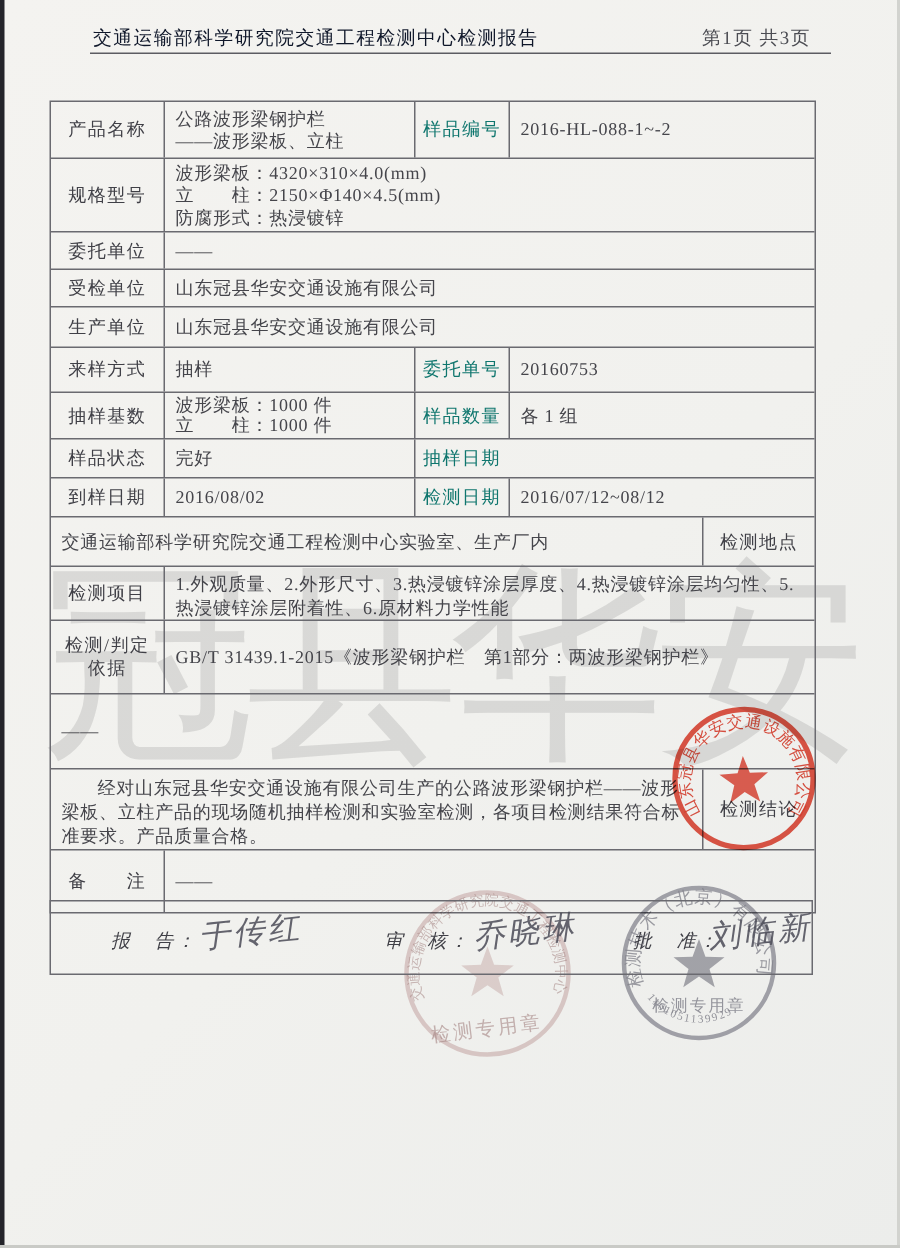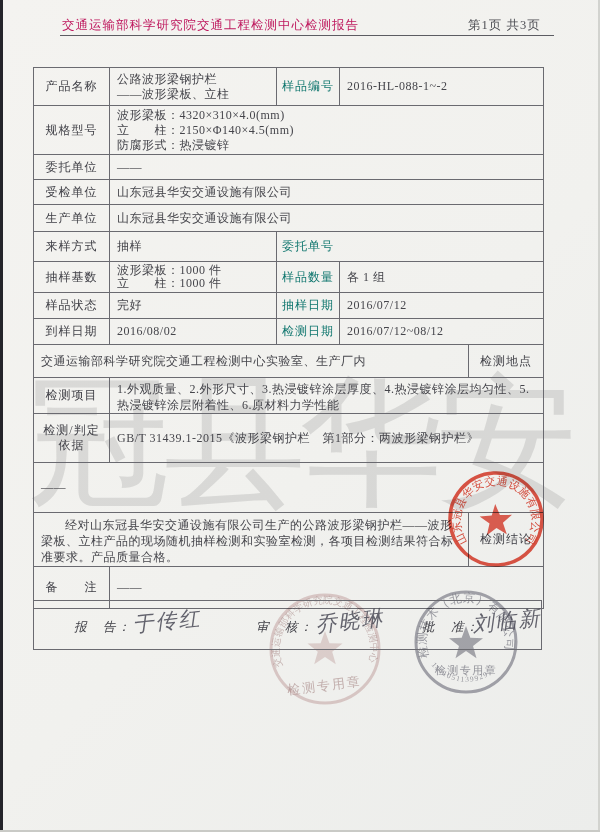--- a/index.html
+++ b/index.html
@@ -12,21 +12,21 @@
     width:600px;height:832px;position:relative;overflow:hidden;
     background:linear-gradient(135deg,#f4f3f0 0%,#f1f1ee 55%,#ecedeb 100%);
     font-family:"Liberation Serif", serif;
     color:var(--ink);
   }
   
   .edge-left{position:absolute;left:0;top:0;width:3px;height:832px;background:#24242a;}
   .edge-right{position:absolute;right:0;top:0;width:2px;height:832px;background:#d2d3cf;}
   .edge-bottom{position:absolute;left:0;bottom:0;width:600px;height:2px;background:#c9cac6;}
 
-  .header-title{position:absolute;left:62px;top:17px;font-size:12.5px;letter-spacing:1px;color:#be185d;}
+  .header-title{position:absolute;left:62px;top:17px;font-size:12.5px;letter-spacing:1px;color:#0f172a;}
   .header-page{position:absolute;left:468px;top:17px;font-size:12.5px;letter-spacing:1px;color:#4c4d53;}
   .header-rule{position:absolute;left:60px;top:35px;width:494px;border-top:1.6px solid #5c5c62;}
 
   .watermark{
     position:absolute;left:28px;top:368px;width:560px;
     font-size:142px;letter-spacing:-6px;line-height:150px;
     color:rgba(138,138,136,0.24);z-index:1;white-space:nowrap;
     font-family:Liberation Serif, serif;
   }
 
@@ -98,33 +98,33 @@
     <div class="td value">山东冠县华安交通设施有限公司</div>
   </div>
   <div class="tr" style="height:26px">
     <div class="td label">生产单位</div>
     <div class="td value">山东冠县华安交通设施有限公司</div>
   </div>
   <div class="tr" style="height:29px">
     <div class="td label">来样方式</div>
     <div class="td value v1">抽样</div>
     <div class="td l2">委托单号</div>
+    <div class="td value">20160753</div>
   </div>
   <div class="tr" style="height:30px">
     <div class="td label">抽样基数</div>
     <div class="td value v1" style="line-height:13.5px">波形梁板：1000 件
 立　　柱：1000 件</div>
     <div class="td l2">样品数量</div>
     <div class="td value">各 1 组</div>
   </div>
   <div class="tr" style="height:25px">
     <div class="td label">样品状态</div>
     <div class="td value v1">完好</div>
     <div class="td l2">抽样日期</div>
-    <div class="td value">2016/07/12</div>
   </div>
   <div class="tr" style="height:25px">
     <div class="td label">到样日期</div>
     <div class="td value v1">2016/08/02</div>
     <div class="td l2">检测日期</div>
     <div class="td value">2016/07/12~08/12</div>
   </div>
   <div class="tr" style="height:32px">
     <div class="td value">交通运输部科学研究院交通工程检测中心实验室、生产厂内</div>
     <div class="td label">检测地点</div>

